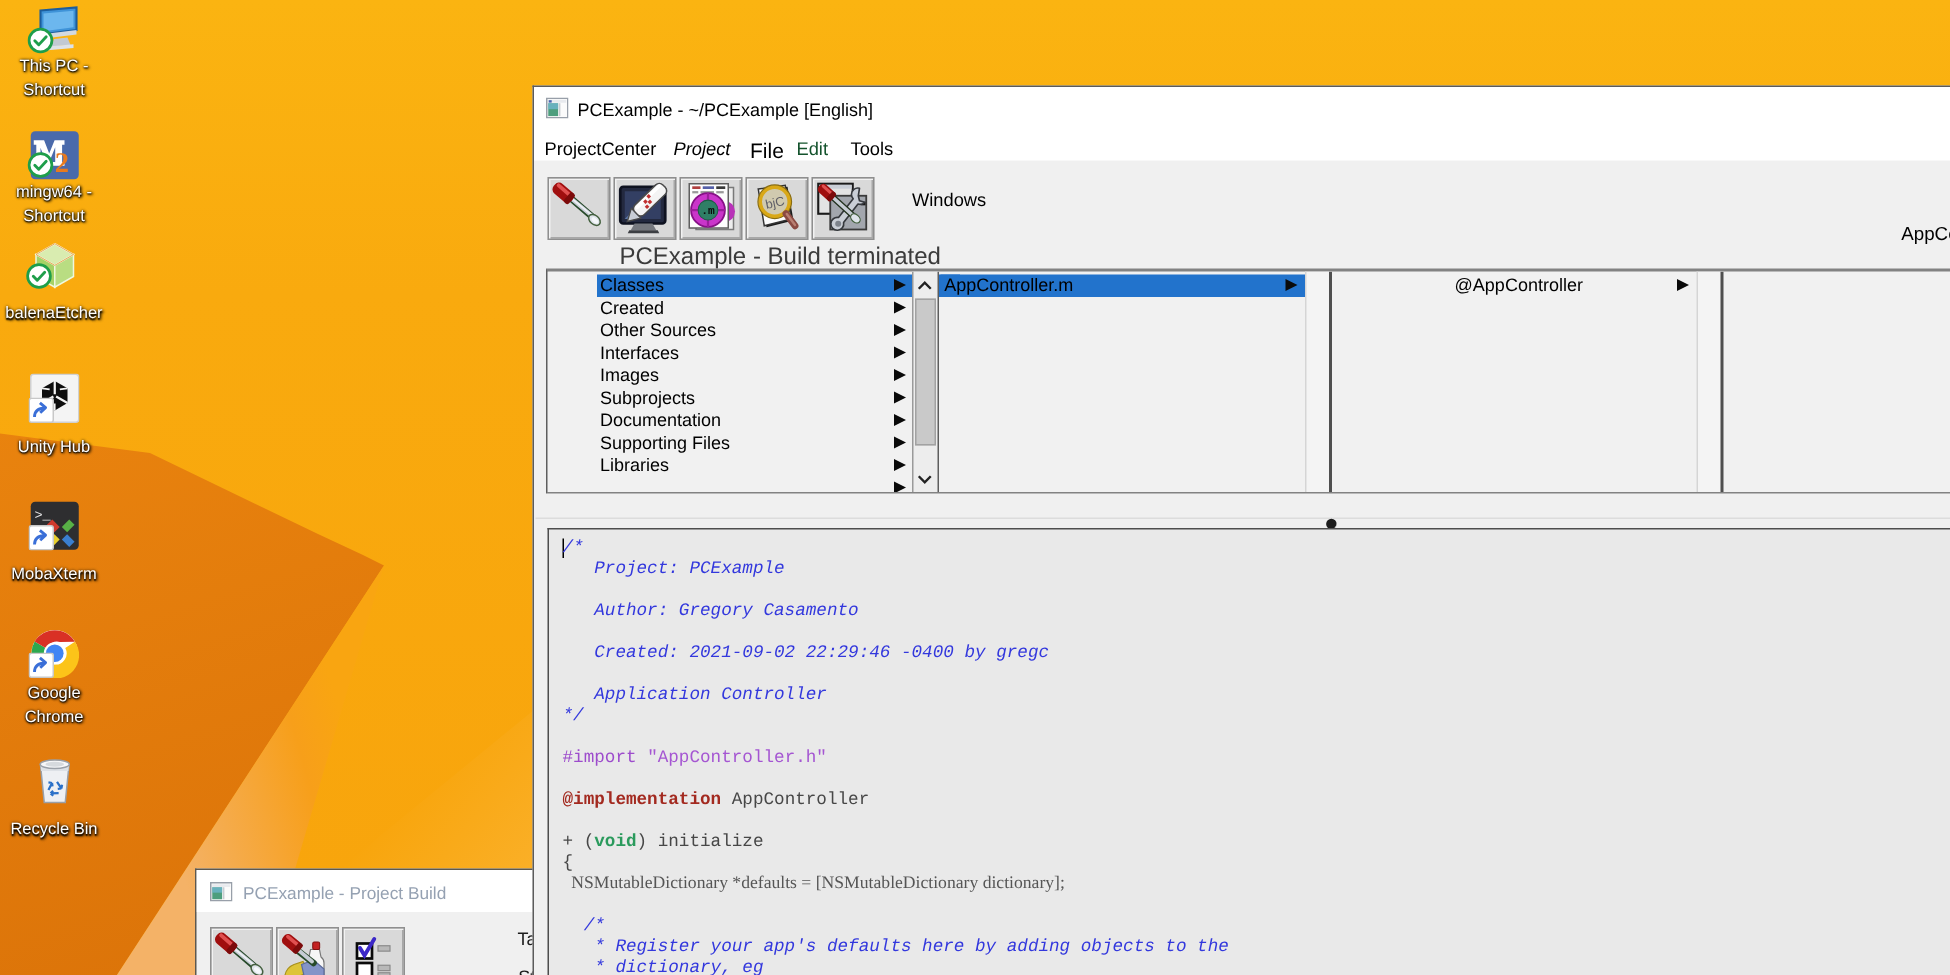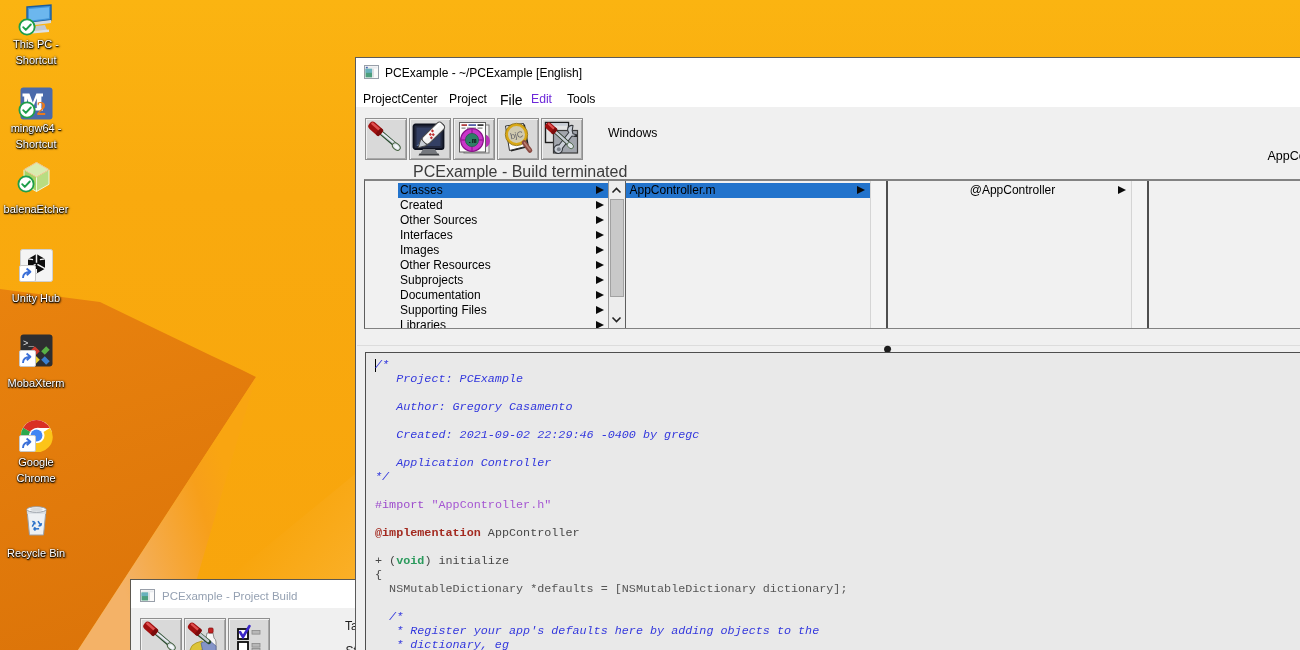--- a/index.html
+++ b/index.html
@@ -15,21 +15,21 @@
 .tbbtn svg{position:absolute;left:2px;top:2px;}
 .brow{height:15px;line-height:15px;font-size:12px;color:#000;padding-left:2.5px;white-space:nowrap;}
 .arr{position:absolute;width:0;height:0;border-top:4.5px solid transparent;border-bottom:4.5px solid transparent;border-left:8px solid #0a0a0a;}
 
 #code{left:375px;top:358px;font-family:"Liberation Mono",monospace;font-size:11.75px;line-height:14px;color:#474747;margin:0;}
 .c{color:#3338dd;font-style:italic;}
 .pp{color:#9d4ccc;}
 .st{color:#a556d2;}
 .kw{color:#a32a20;font-weight:bold;}
 .ty{color:#2a9a5c;font-weight:bold;}
-.gr{color:#555555;}
+.gr{color:#555555;font-family:Liberation Serif, serif;}
 </style></head>
 <body>
 
 <svg class="abs" style="left:0;top:0" width="1300" height="650" viewBox="0 0 1300 650">
  <defs>
   <linearGradient id="dkg" x1="0" y1="280" x2="120" y2="650" gradientUnits="userSpaceOnUse">
    <stop offset="0" stop-color="#e9830e"></stop>
         <stop offset="1" stop-color="#dc7409"></stop>
   </linearGradient>
   <linearGradient id="wg" x1="245" y1="555" x2="360" y2="648" gradientUnits="userSpaceOnUse">
@@ -211,23 +211,23 @@
   <rect x="0.5" y="0.5" width="14" height="13" fill="#fbfbfb" stroke="#989fa9"></rect>
   <rect x="1.5" y="1.5" width="12" height="2" fill="#e8eaee"></rect>
   <rect x="1.8" y="1.8" width="2" height="1.6" fill="#4a66b0"></rect>
   <rect x="1.5" y="3.8" width="6.6" height="8.6" fill="#4d9e7d"></rect>
   <rect x="1.5" y="3.8" width="6.6" height="4" fill="#74b9d8" opacity="0.7"></rect>
   <rect x="8.6" y="3.8" width="1" height="8.6" fill="#c9ccd2"></rect>
 </svg></div>
 <div class="abs" style="left:385px;top:65.9px;font-size:12px;color:#000;">PCExample - ~/PCExample [English]</div>
 
 <div class="abs" style="left:363px;top:91.5px;font-size:12.2px;color:#000;">ProjectCenter</div>
-<div class="abs" style="left:449px;top:91.5px;font-size:12.2px;color:#000;">Project</div>
+<div class="abs" style="left:449px;top:91.5px;font-size:12.2px;color:#000;font-style:italic;">Project</div>
 <div class="abs" style="left:500px;top:91.5px;font-size:14px;color:#000;">File</div>
-<div class="abs" style="left:531px;top:91.5px;font-size:12.2px;color:#6d28d9;">Edit</div>
+<div class="abs" style="left:531px;top:91.5px;font-size:12.2px;color:#14532d;">Edit</div>
 <div class="abs" style="left:567px;top:91.5px;font-size:12.2px;color:#000;">Tools</div>
 <div class="abs" style="left:608px;top:91.5px;font-size:12.2px;color:#000;margin-top:34px;">Windows</div>
 
 <div class="tbbtn" id="tb1" style="left:365px;top:118px;">
     <svg width="36" height="36" viewBox="0 0 36 36">
   <line x1="10" y1="9" x2="28" y2="24.5" stroke="#274a2a" stroke-width="4.6" stroke-linecap="round"></line>
   <line x1="10" y1="9" x2="28" y2="24" stroke="#c6ccd4" stroke-width="2.8" stroke-linecap="round"></line>
   <line x1="11" y1="9.5" x2="27.5" y2="23.2" stroke="#eef1f5" stroke-width="1.1" stroke-linecap="round"></line>
   <ellipse cx="28.3" cy="25.6" rx="4.4" ry="3" transform="rotate(41 28.3 25.6)" fill="#dfe4ea" stroke="#44603f" stroke-width="1"></ellipse>
   <ellipse cx="28.6" cy="25.9" rx="2.6" ry="1.5" transform="rotate(41 28.6 25.9)" fill="#f5f8fb"></ellipse>
@@ -310,21 +310,20 @@
 <div class="abs" style="left:365px;top:163px;font-size:16px;color:#3b3b3b;padding-left:48px;">PCExample - Build terminated</div>
 
 <div class="abs" style="left:364px;top:179px;width:936px;height:150px;background:#f1f1f1;box-sizing:border-box;border-top:2px solid #828282;border-bottom:1.5px solid #828282;border-left:1.5px solid #5e5e5e;overflow:hidden;">
 
   <div class="abs" style="left:0.5px;top:2px;width:242px;padding-left:32px;">
     <div class="brow" style="background:#2273cc;">Classes</div>
     <div class="brow">Created</div>
     <div class="brow">Other Sources</div>
     <div class="brow">Interfaces</div>
     <div class="brow">Images</div>
-    <div class="brow">Other Resources</div>
     <div class="brow">Subprojects</div>
     <div class="brow">Documentation</div>
     <div class="brow">Supporting Files</div>
     <div class="brow">Libraries</div>
   </div>
 
   <div class="arr" style="left:231px;top:5px;"></div>
   <div class="arr" style="left:231px;top:20px;"></div>
   <div class="arr" style="left:231px;top:35px;"></div>
   <div class="arr" style="left:231px;top:50px;"></div>

